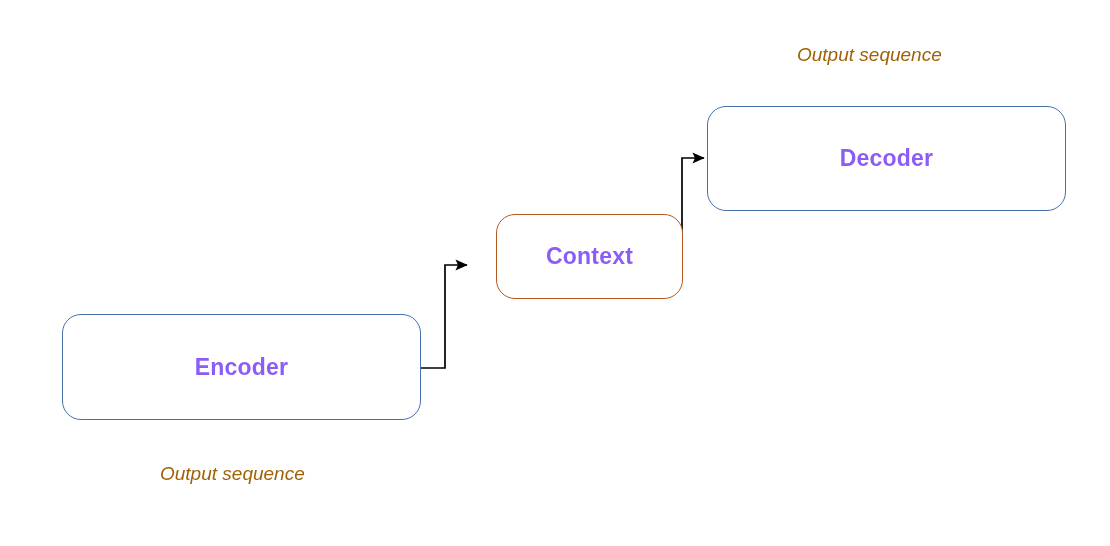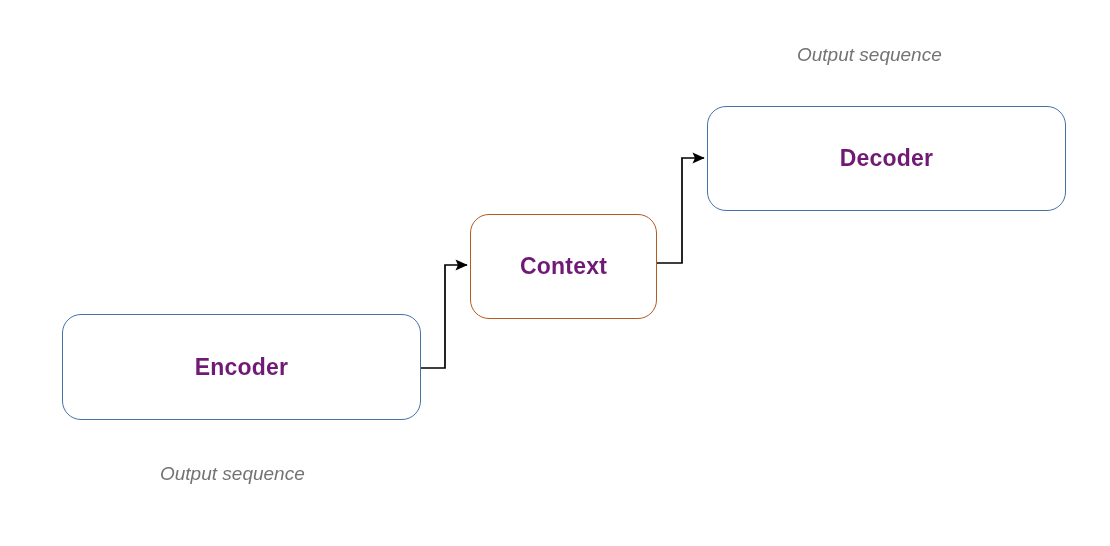--- a/index.html
+++ b/index.html
@@ -23,54 +23,54 @@
     border-width: 1.6px;
     border-radius: 19px;
     display: flex;
     align-items: center;
     justify-content: center;
   }
   .node-label {
     font-family: "Liberation Sans", sans-serif;
     font-weight: bold;
     font-size: 23px;
-    color: #701a75;
+    color: #8b5cf6;
     letter-spacing: 0.2px;
     line-height: 1;
     user-select: none;
   }
   #node-encoder {
     left: 62px;
     top: 314px;
     width: 359px;
     height: 106px;
     border-color: #4472a8;
     align-items: center;
   }
   #node-context {
-    left: 470px;
+    left: 496px;
     top: 214px;
     width: 187px;
-    height: 105px;
+    height: 85px;
     border-color: #b5591f;
   }
   #node-decoder {
     left: 707px;
     top: 106px;
     width: 359px;
     height: 105px;
     border-color: #4472a8;
   }
   .caption {
     position: absolute;
     font-family: "Liberation Sans", sans-serif;
     font-style: italic;
     font-weight: normal;
     font-size: 19px;
-    color: #737373;
+    color: #a16207;
     white-space: nowrap;
     user-select: none;
   }
   #caption-input {
     left: 160px;
     top: 463px;
   }
   #caption-output {
     left: 797px;
     top: 44px;

